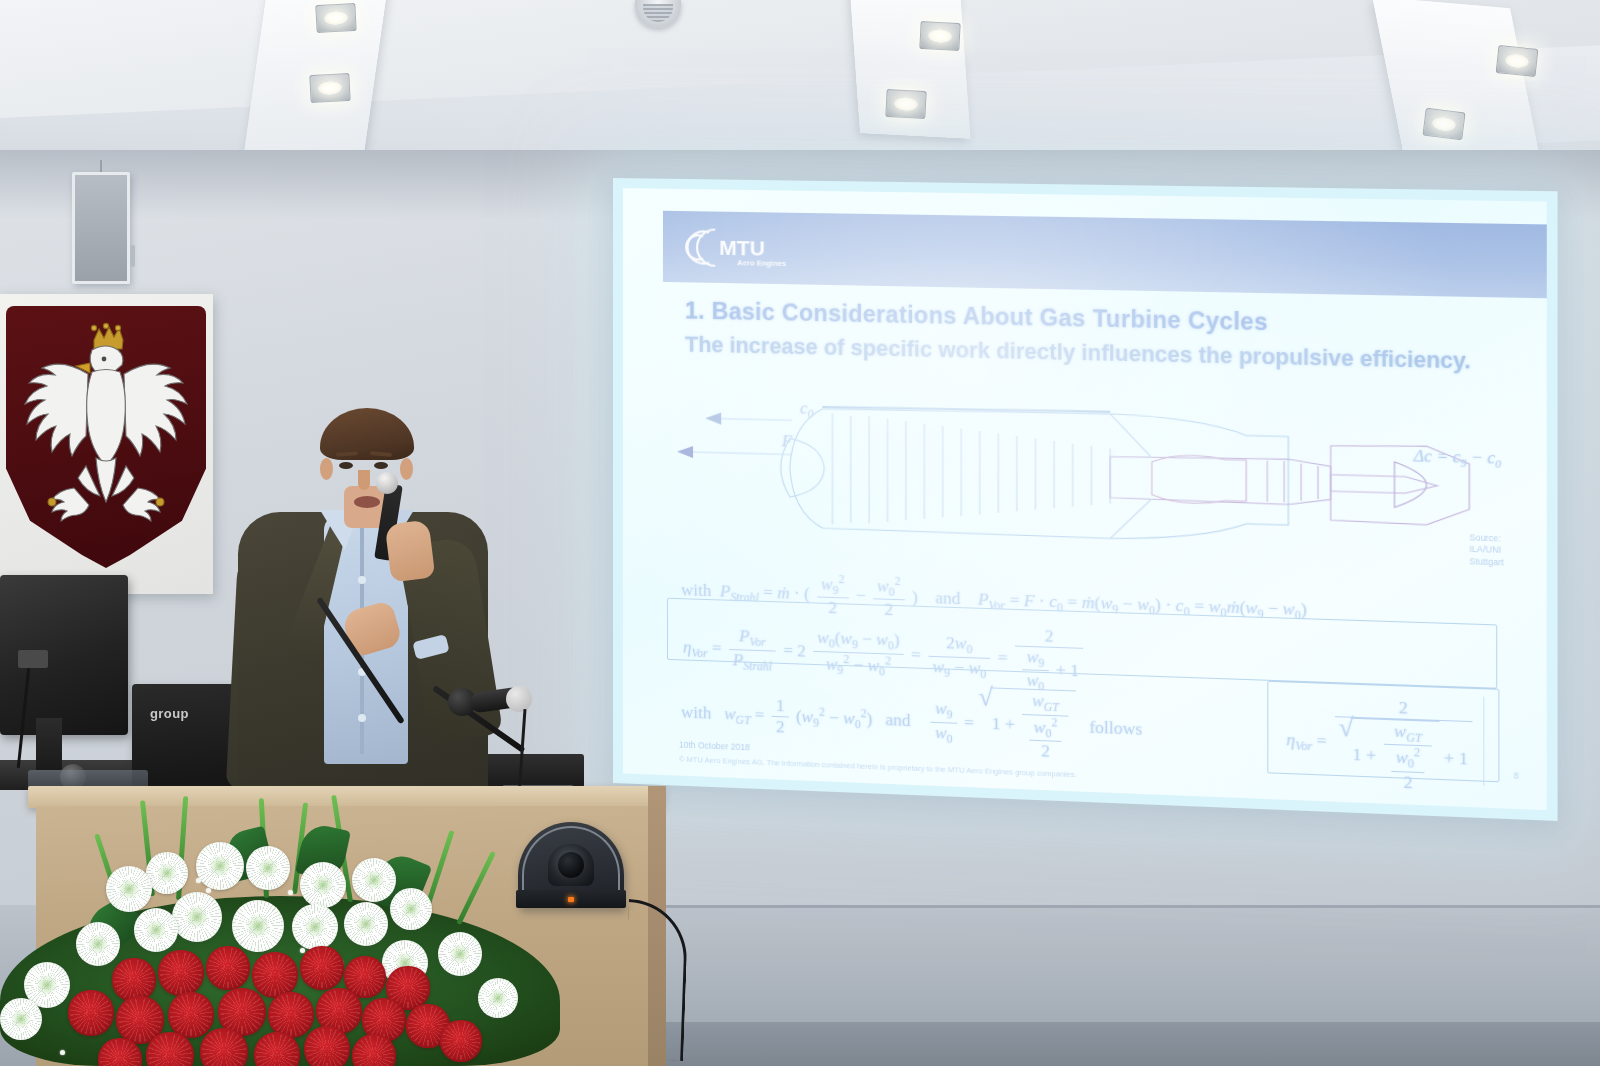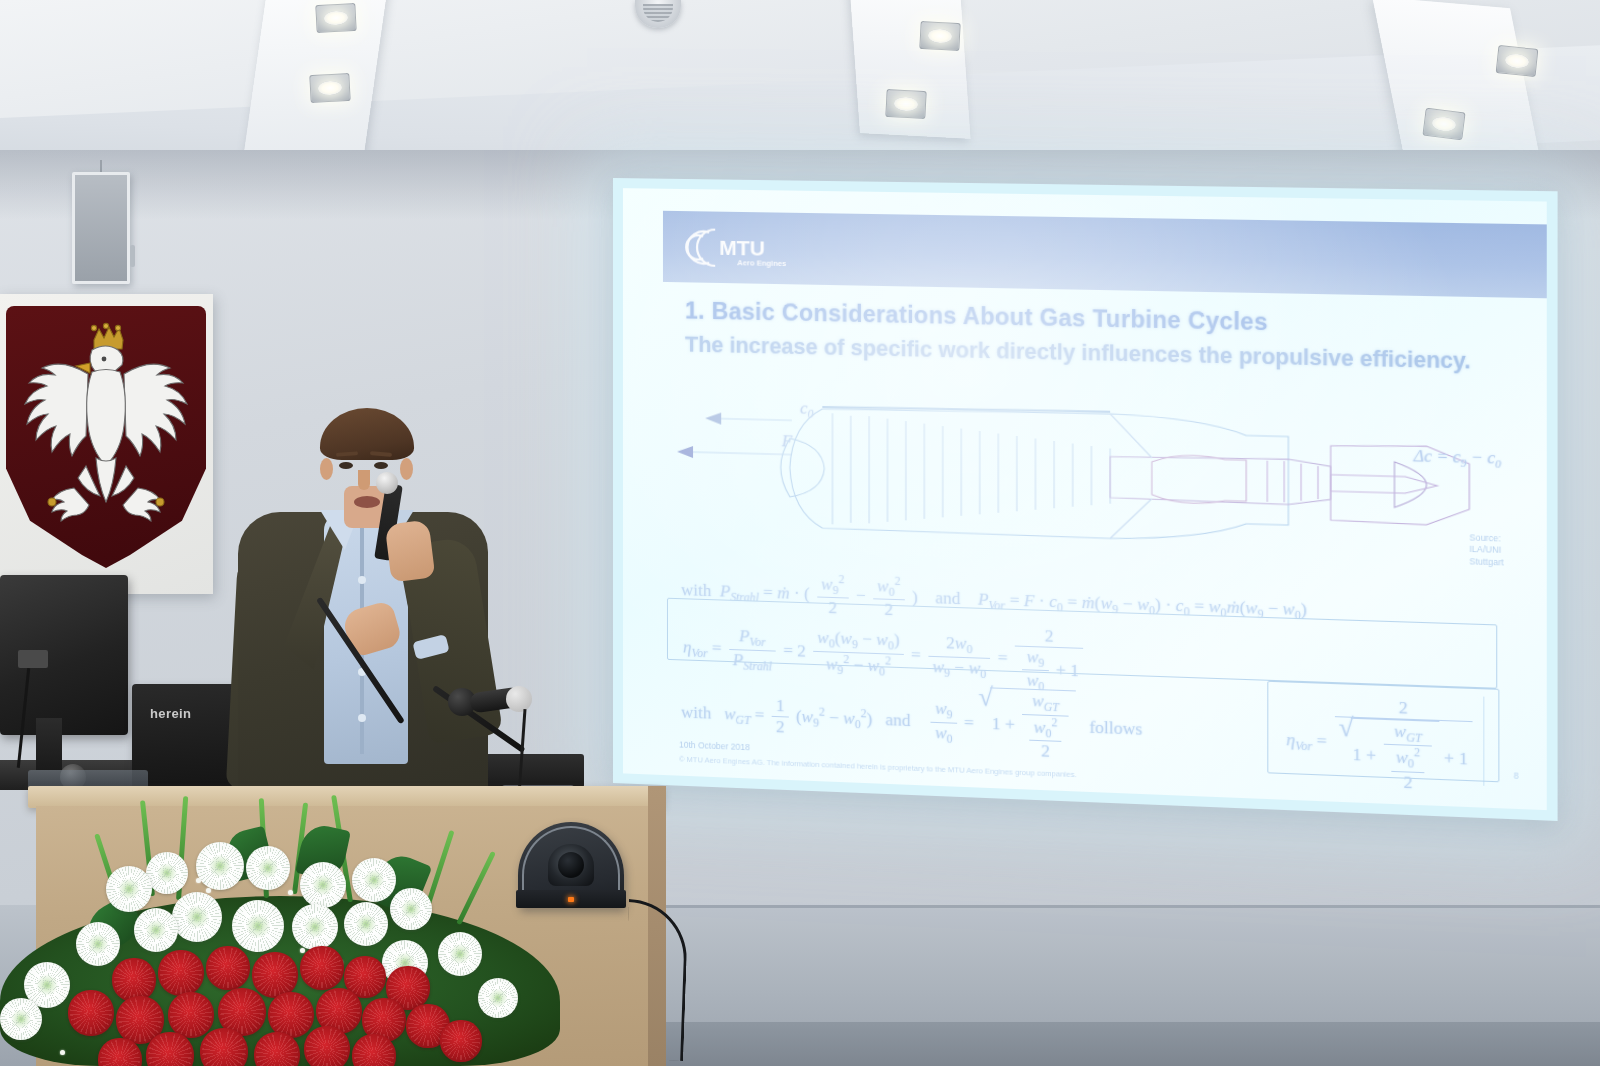--- a/index.html
+++ b/index.html
@@ -671,21 +671,21 @@
 
   <div class="desk-shelf"></div>
 
   <div class="monitor"></div>
   <div class="monitor-port"></div>
   <div class="monitor-cable"></div>
   <div class="monitor-stand"></div>
   <div class="monitor-logo"></div>
 
   <div class="laptop"></div>
-  <div class="laptop-brand">herein</div>
+  <div class="laptop-brand">group</div>
 
   <div class="desk-clutter"></div>
   <div class="desk-box"></div>
   <div class="desk-paper"></div>
   <div class="desk-remote"></div>
 
   <div class="person">
     <div class="p-arm-l"></div>
     <div class="p-jacket"></div>
     <div class="p-shirt"></div>

